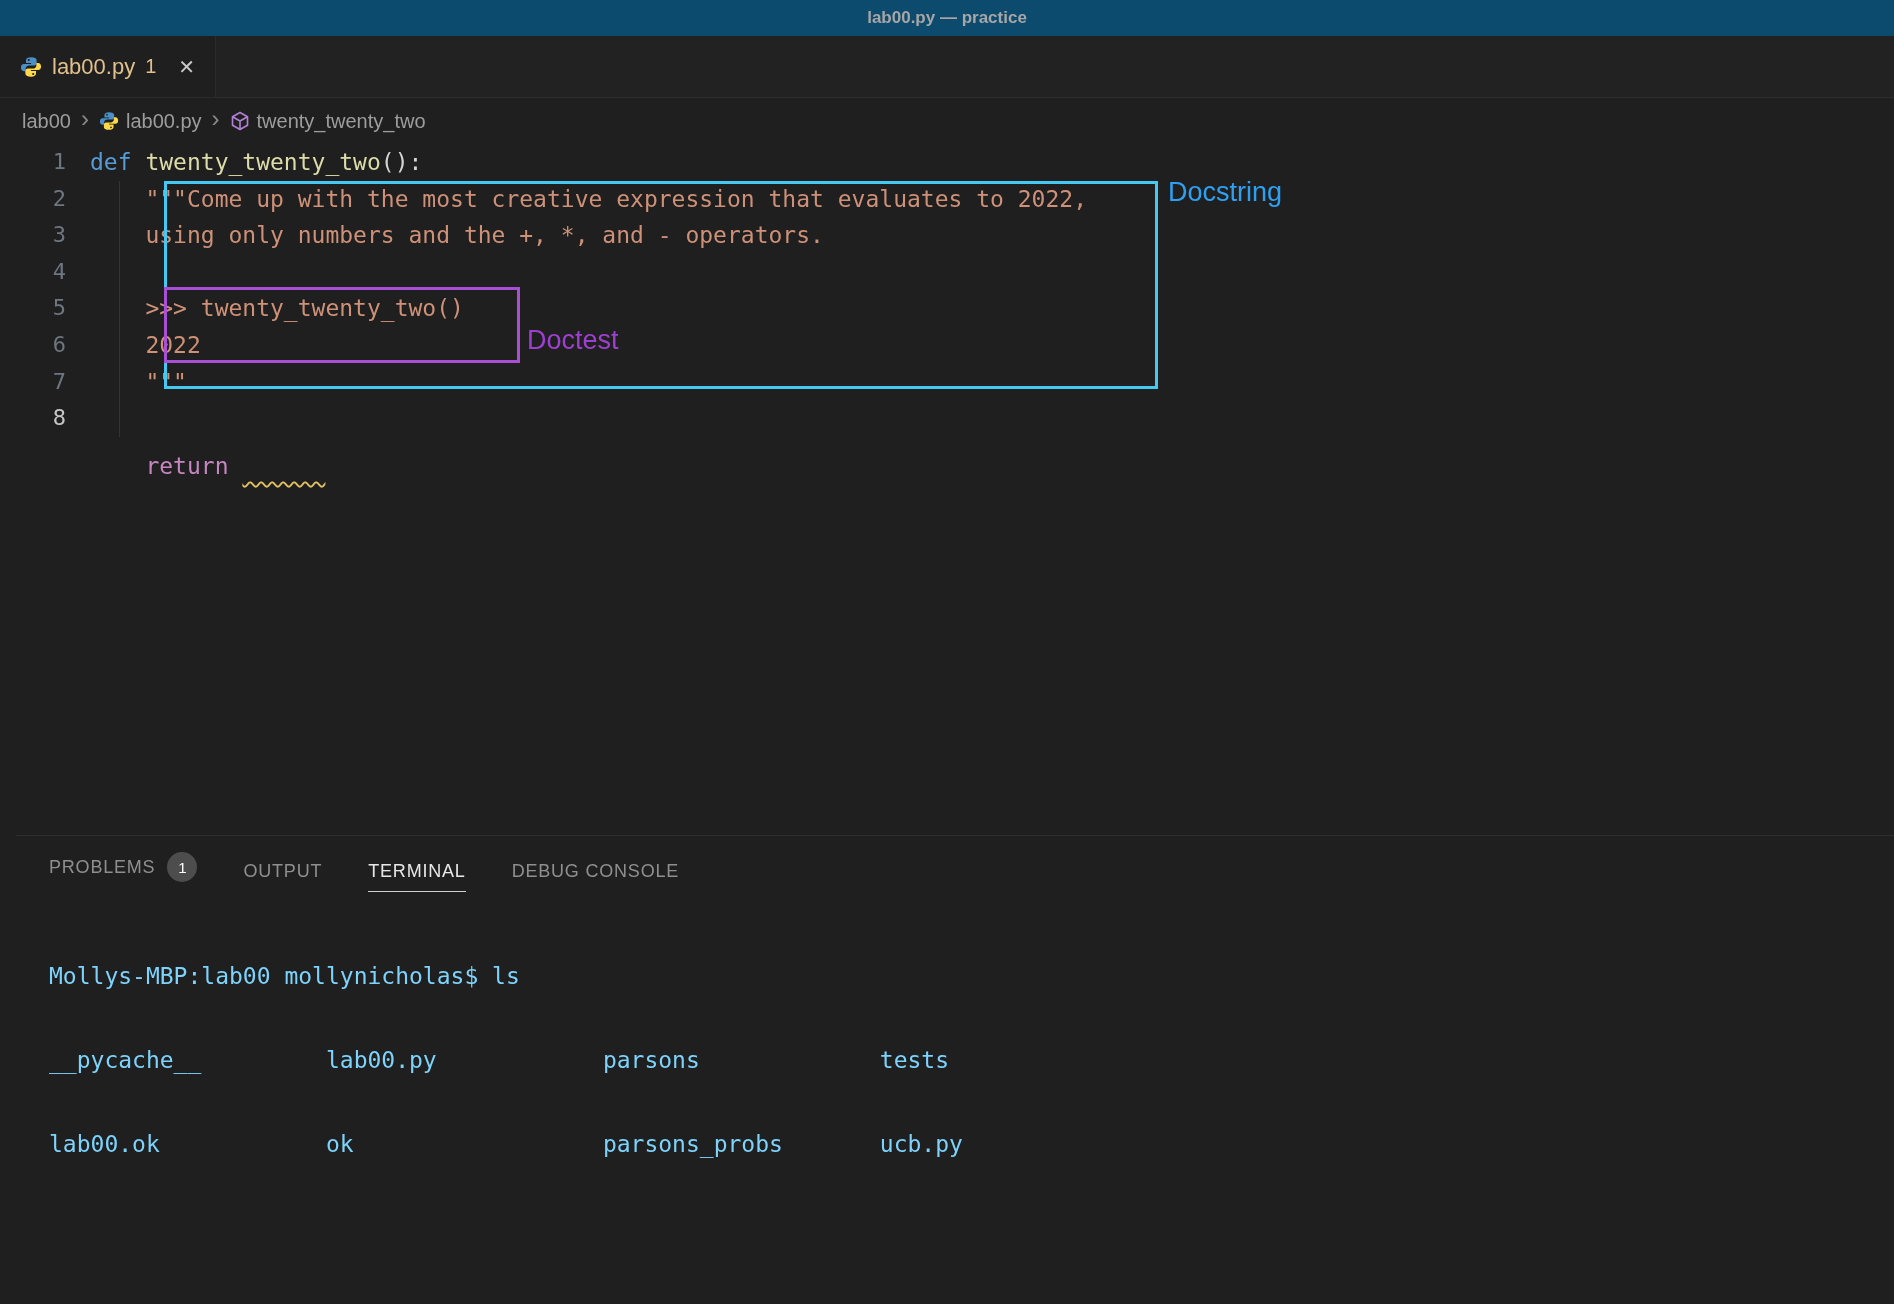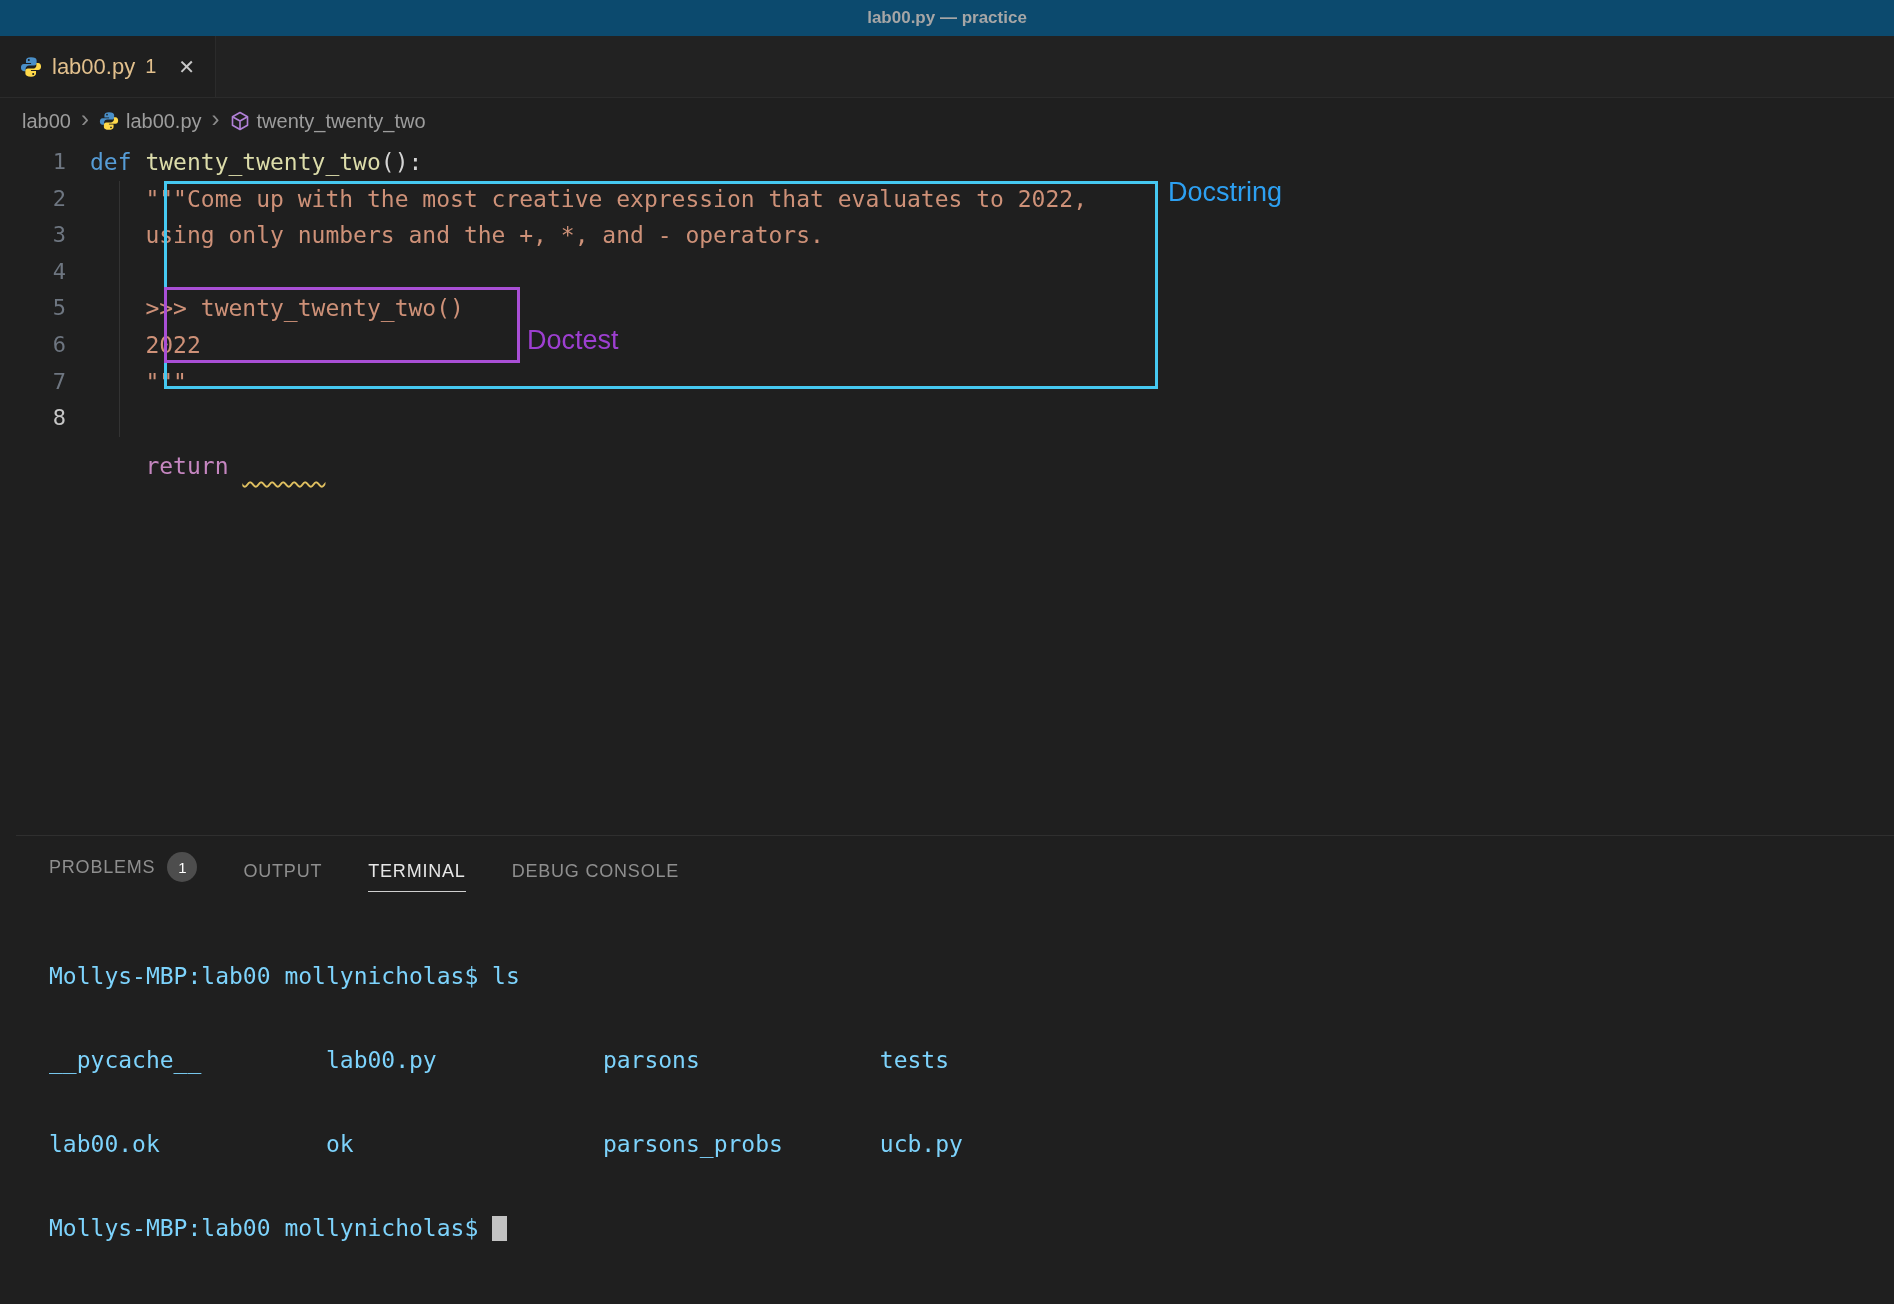--- a/index.html
+++ b/index.html
@@ -151,15 +151,14 @@
     </div>
     <div class="ptab">
       <span>DEBUG CONSOLE</span>
     </div>
   </div>
 
   <div class="terminal">
     <div>Mollys-MBP:lab00 mollynicholas$ ls</div>
     <div>__pycache__         lab00.py            parsons             tests</div>
     <div>lab00.ok            ok                  parsons_probs       ucb.py</div>
-    <div><span>Mollys-MBP:lab00 mollynicholas$ </span><span class="cursor"></span></div>
   </div>
 </div>
 
 </body></html>

